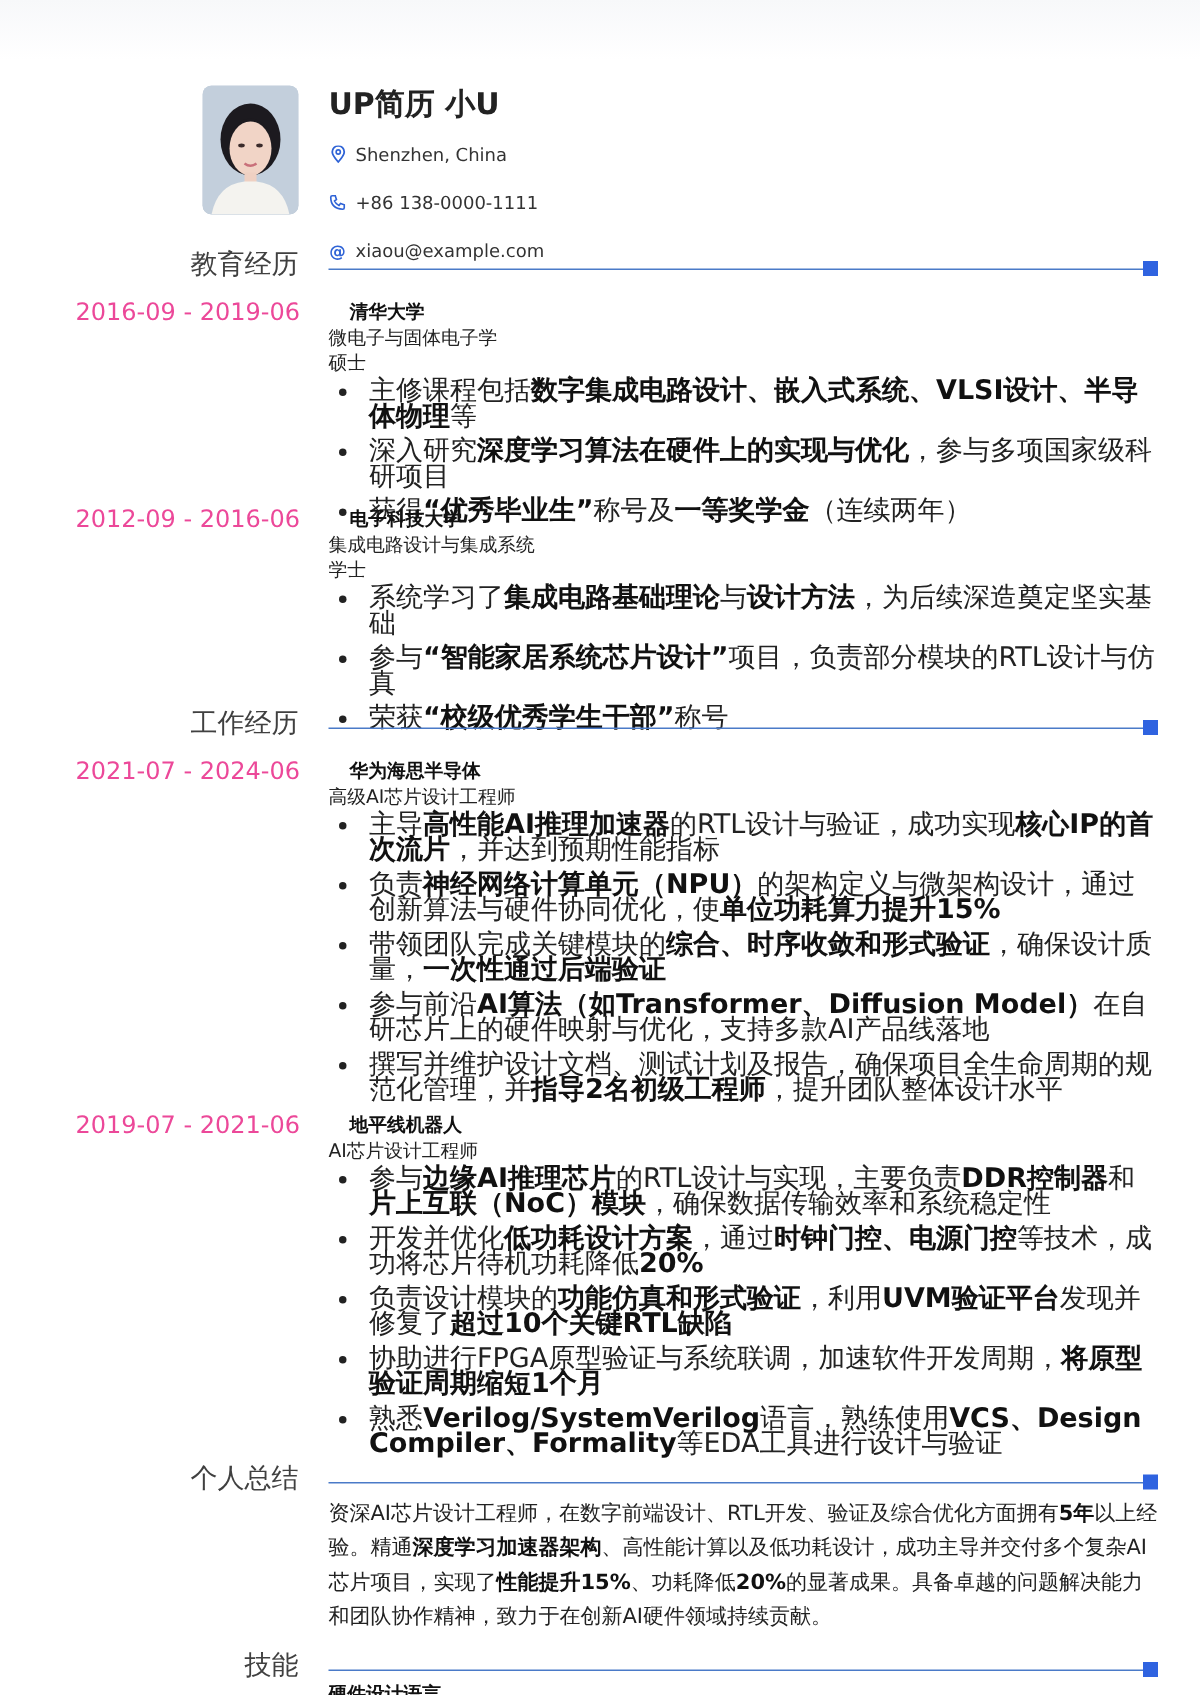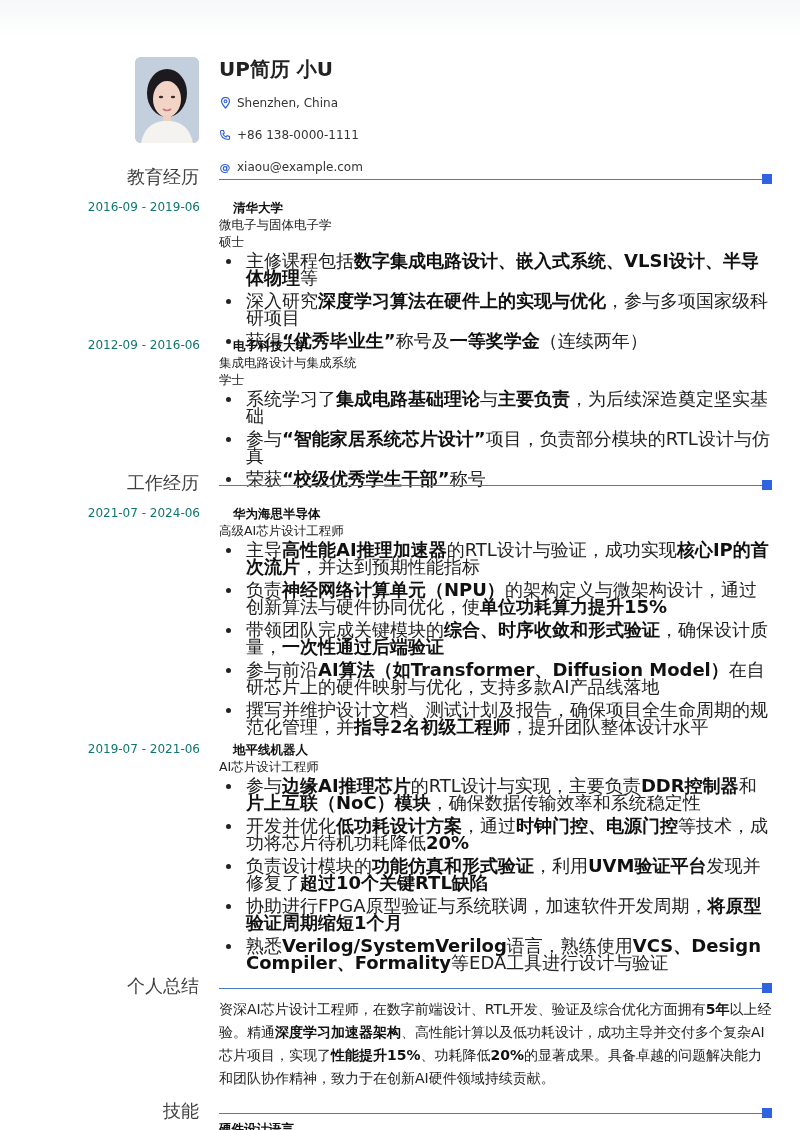--- a/index.html
+++ b/index.html
@@ -25,21 +25,21 @@
 
   .section-head { position: absolute; left: 0; width: 800px; height: 20px; }
   .section-title {
     position: absolute; right: 601px; top: 0; font-size: 18px; color: #404040; white-space: nowrap; line-height: 18px;
   }
   .section-line { position: absolute; left: 219px; top: 11px; width: 543px; height: 1px; background: #4a7ac8; }
   .section-square { position: absolute; left: 762px; top: 6px; width: 10px; height: 10px; background: #2f63e0; }
 
   .entry { position: absolute; left: 0; width: 800px; }
   .date {
-    position: absolute; right: 600px; top: 0; font-size: 12px; color: #0f766e; white-space: nowrap; line-height: 17px;
+    position: absolute; right: 600px; top: 0; font-size: 16px; color: #ec4899; white-space: nowrap; line-height: 17px;
   }
   .body { position: absolute; left: 219px; top: 0; width: 555px; }
   .org { font-size: 12.5px; font-weight: bold; line-height: 17px; color: #111; margin-left: 14px; }
   .sub { font-size: 12.5px; line-height: 17px; color: #222; }
   ul { list-style: none; margin: 2px 0 0 0; padding: 0; }
   li { position: relative; padding-left: 27px; font-size: 18px; line-height: 17px; color: #222; margin-bottom: 6px; }
   li::before { content: ""; position: absolute; left: 7px; top: 7px; width: 5px; height: 5px; border-radius: 50%; background: #222; }
   b { font-weight: bold; color: #111; }
   .summary { position: absolute; left: 219px; width: 555px; font-size: 14px; line-height: 23px; color: #222; }
   .skill-sub { position: absolute; left: 219px; font-size: 12.5px; font-weight: bold; color: #111; }
@@ -107,21 +107,21 @@
   </div>
 </div>
 
 <div class="entry" style="top:337px">
   <div class="date">2012-09 - 2016-06</div>
   <div class="body">
     <div class="org">电子科技大学</div>
     <div class="sub">集成电路设计与集成系统</div>
     <div class="sub">学士</div>
     <ul>
-        <li><span>系统学习了</span><b>集成电路基础理论</b><span>与</span><b>主要负责</b><span>，为后续深造奠定坚实基础</span></li>
+        <li><span>系统学习了</span><b>集成电路基础理论</b><span>与</span><b>设计方法</b><span>，为后续深造奠定坚实基础</span></li>
         <li><span>参与</span><b>“智能家居系统芯片设计”</b><span>项目，负责部分模块的RTL设计与仿真</span></li>
         <li><span>荣获</span><b>“校级优秀学生干部”</b><span>称号</span></li>
       </ul>
   </div>
 </div>
 
 <div class="section-head" style="top:474px">
   <div class="section-title">工作经历</div>
   <div class="section-line"></div>
   <div class="section-square"></div>

